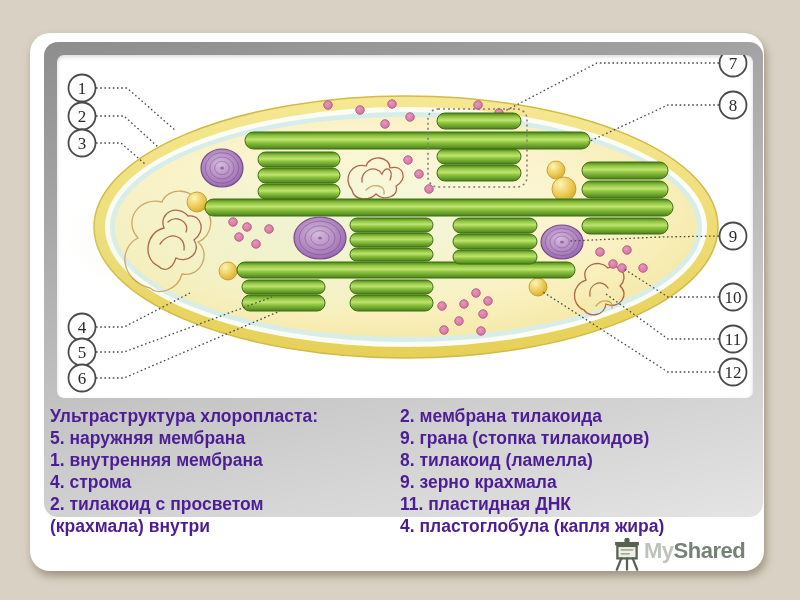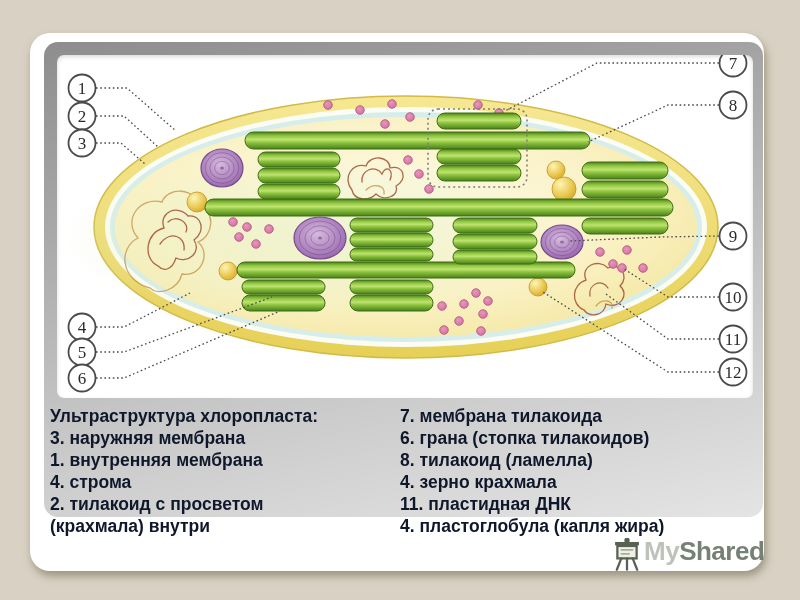--- a/index.html
+++ b/index.html
@@ -8,27 +8,27 @@
   .card{position:absolute;left:30px;top:33px;width:734px;height:538px;
         background:#ffffff;border-radius:20px;
         box-shadow:2px 5px 9px rgba(105,95,70,0.55);}
   .panel{position:absolute;left:14px;top:9px;width:719px;height:475px;
          border-radius:14px;
          background:linear-gradient(168deg,#8d8d8d 0%,#a8a8a8 30%,#c6c6c6 62%,#e4e4e4 100%);}
   .canvas{position:absolute;left:13px;top:13px;width:696px;height:343px;
           background:#ffffff;border-radius:7px;
           box-shadow:inset 0 2px 4px rgba(0,0,0,0.15);}
   .canvas svg{position:absolute;left:0;top:0;}
-  .legend{position:absolute;z-index:3;color:#0f172a;font-weight:700;
+  .legend{position:absolute;z-index:3;color:#4c1d95;font-weight:700;
           font-size:17.5px;line-height:22px;white-space:nowrap;}
   .legend-col1{left:20px;top:372px;}
   .legend-col2{left:370px;top:372px;}
   .watermark{position:absolute;left:612px;top:534px;z-index:1;display:flex;
              align-items:flex-start;}
-  .watermark .wm-text{font-size:26px;font-weight:600;letter-spacing:-0.5px;
+  .watermark .wm-text{font-size:22px;font-weight:600;letter-spacing:-0.5px;
              line-height:34px;opacity:0.85;}
   .wm-part1{color:#b2b9ae;}
   .wm-part2{color:#5f6c5e;}
   .wm-icon{margin-top:4px;margin-right:2px;opacity:0.9;}
 </style>
 </head>
 <body>
 
 <div class="stage" style="background: rgb(217, 210, 196);">
   <div class="card">
@@ -188,31 +188,31 @@
             <circle cx="733" cy="339" r="13.5" fill="#ffffff" stroke="#4a4a4a" stroke-width="1.8"></circle>
             <text x="733" y="345" text-anchor="middle" font-size="17" font-family="&quot;Liberation Serif&quot;, serif" fill="#2a2a2a">11</text>
             <polyline points="719,372 668,372 543,292" fill="none" stroke="#4a4a4a" stroke-width="1.3" stroke-dasharray="1.6 2.6"></polyline>
             <circle cx="733" cy="372" r="13.5" fill="#ffffff" stroke="#4a4a4a" stroke-width="1.8"></circle>
             <text x="733" y="378" text-anchor="middle" font-size="17" font-family="&quot;Liberation Serif&quot;, serif" fill="#2a2a2a">12</text>
           </svg>
       </div>
     </div>
     <div class="legend legend-col1">
       <div>Ультраструктура хлоропласта:</div>
-      <div>3. наружняя мембрана</div>
+      <div>5. наружняя мембрана</div>
       <div>1. внутренняя мембрана</div>
       <div>4. строма</div>
       <div>2. тилакоид с просветом</div>
       <div>(крахмала) внутри</div>
     </div>
     <div class="legend legend-col2">
-      <div>7. мембрана тилакоида</div>
-      <div>6. грана (стопка тилакоидов)</div>
+      <div>2. мембрана тилакоида</div>
+      <div>9. грана (стопка тилакоидов)</div>
       <div>8. тилакоид (ламелла)</div>
-      <div>4. зерно крахмала</div>
+      <div>9. зерно крахмала</div>
       <div>11. пластидная ДНК</div>
       <div>4. пластоглобула (капля жира)</div>
     </div>
   </div>
 
   <div class="watermark">
     <svg class="wm-icon" width="30" height="34" viewBox="0 0 26 30">
       <g stroke="#45523f" fill="none" stroke-width="2" stroke-linecap="round">
         <circle cx="13" cy="2" r="1.4" fill="#45523f"></circle>
         <rect x="2.5" y="3.5" width="21" height="3" fill="#45523f" stroke="none"></rect>

